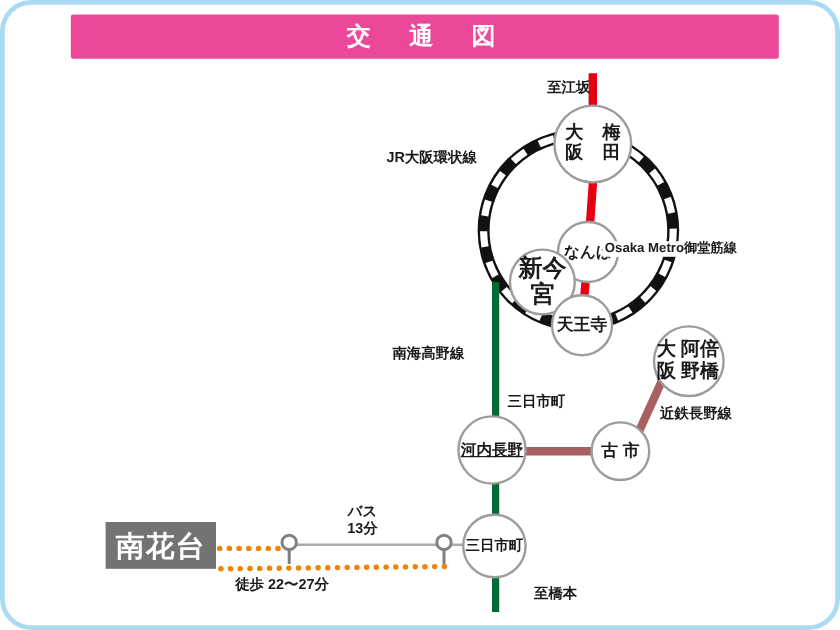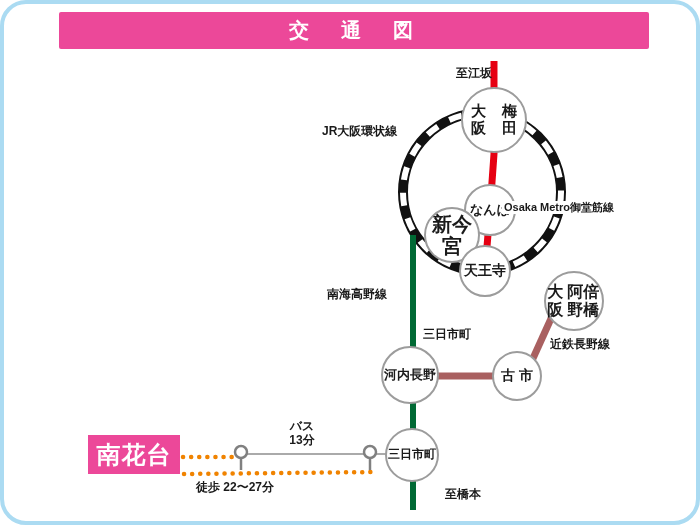--- a/index.html
+++ b/index.html
@@ -20,21 +20,21 @@
     box-sizing:border-box;display:flex;flex-direction:row;align-items:center;justify-content:center;
     font-weight:bold;color:#1a1a1a;text-align:center;line-height:1.12;z-index:3;
   }
   .lbl{
     position:absolute;font-size:12px;font-weight:bold;color:#1a1a1a;
     white-space:nowrap;z-index:4;line-height:1.2;
   }
   .lbl.center{text-align:center;white-space:normal;}
   #origin-box{
     position:absolute;left:84px;top:431px;width:92px;height:39px;
-    background:#ec4899;color:#fff;font-weight:bold;font-size:24px;
+    background:#737373;color:#fff;font-weight:bold;font-size:24px;
     display:flex;align-items:center;justify-content:center;letter-spacing:1px;z-index:4;
   }
 </style>
 </head>
 <body>
 
 <div id="stage">
 
   <div id="header">交　通　図</div>
 
@@ -84,21 +84,21 @@
   <div class="station" style="left:382px;top:203px;width:56px;height:56px;font-size:20px;margin-left:38px;">
     <span>新今宮</span>
   </div>
   <div class="station" style="left:455px;top:241px;width:52px;height:52px;font-size:14px;">
     <span>天王寺</span>
   </div>
   <div class="station" style="left:540px;top:267px;width:60px;height:60px;font-size:16px;">
     <span>大阪</span>
     <span>阿倍野橋</span>
   </div>
-  <div class="station" style="left:377px;top:342px;width:58px;height:58px;font-size:13px;">
+  <div class="station" style="left:377px;top:342px;width:58px;height:58px;font-size:13px;text-decoration:underline;">
     <span>河内長野</span>
   </div>
   <div class="station" style="left:488px;top:347px;width:50px;height:50px;font-size:14px;">
     <span>古 市</span>
   </div>
   <div class="station" style="left:381px;top:424px;width:54px;height:54px;font-size:12px;">
     <span>三日市町</span>
   </div>
 
   <div id="origin-box">南花台</div>

